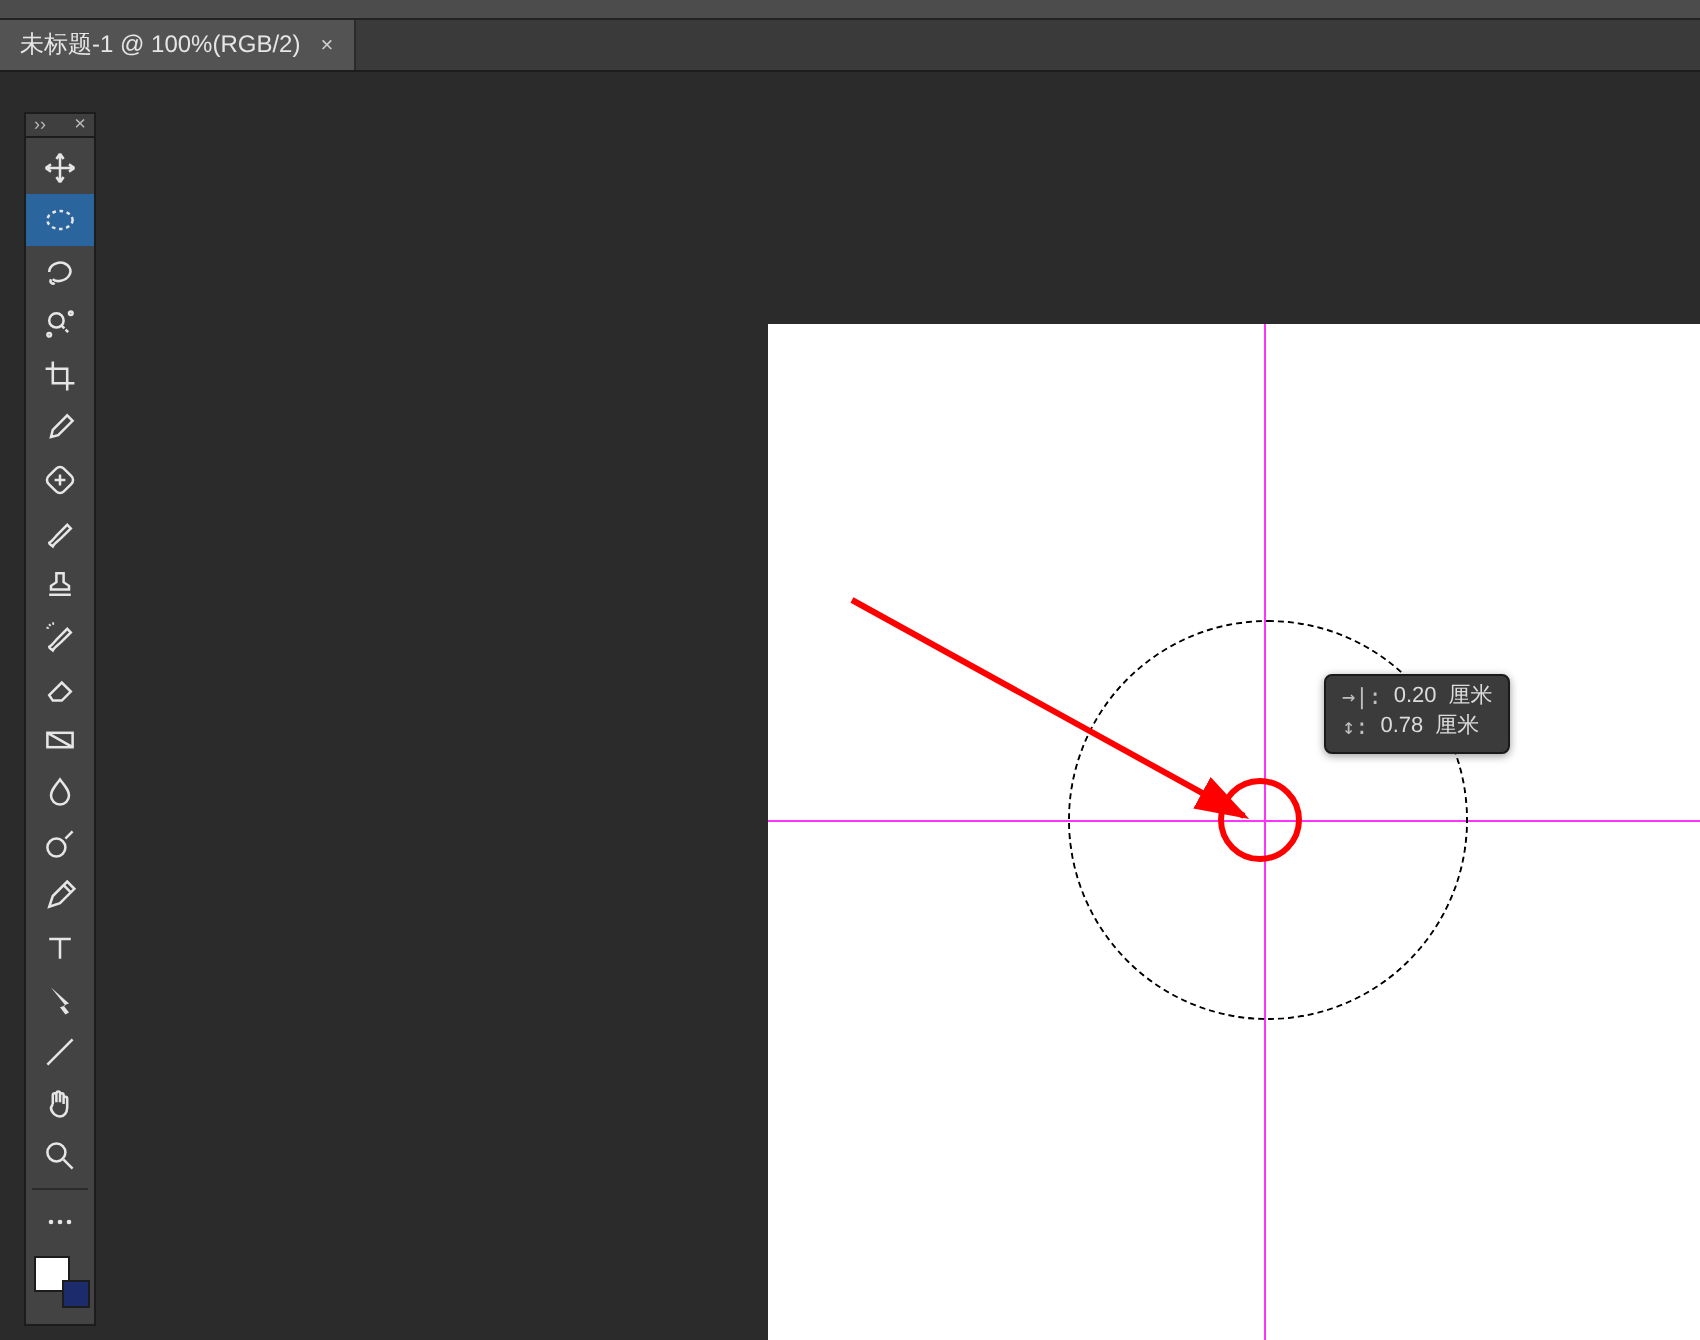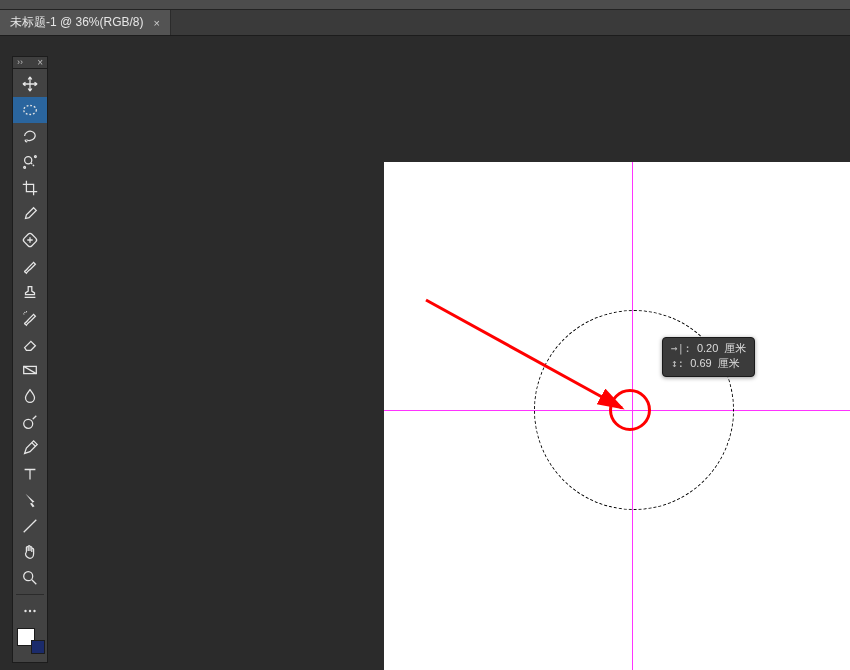--- a/index.html
+++ b/index.html
@@ -155,21 +155,21 @@
   .tooltip .row { display:flex; gap:6px; }
   .tooltip .sym { font-family: monospace; color:#bfbfbf; }
 </style>
 </head>
 <body>
 
 <div class="menubar"></div>
 
 <div class="tabbar">
   <div class="tab">
-    <span>未标题-1 @ 36%(RGB/8)</span>
+    <span>未标题-1 @ 100%(RGB/2)</span>
     <span class="close">×</span>
   </div>
 </div>
 
 <div class="workspace">
 
   <div class="tools-wrap">
     <div class="panel-handle">
       <span class="arrows">››</span>
       <span class="x">×</span>
@@ -318,19 +318,19 @@
     </svg>
 
     <div class="tooltip" style="left:278px; top:175px;">
       <div class="row">
         <span class="sym">→|:</span>
         <span>0.20</span>
         <span>厘米</span>
       </div>
       <div class="row">
         <span class="sym">↕:</span>
-        <span>0.69</span>
+        <span>0.78</span>
         <span>厘米</span>
       </div>
     </div>
   </div>
 
 </div>
 
 </body></html>

